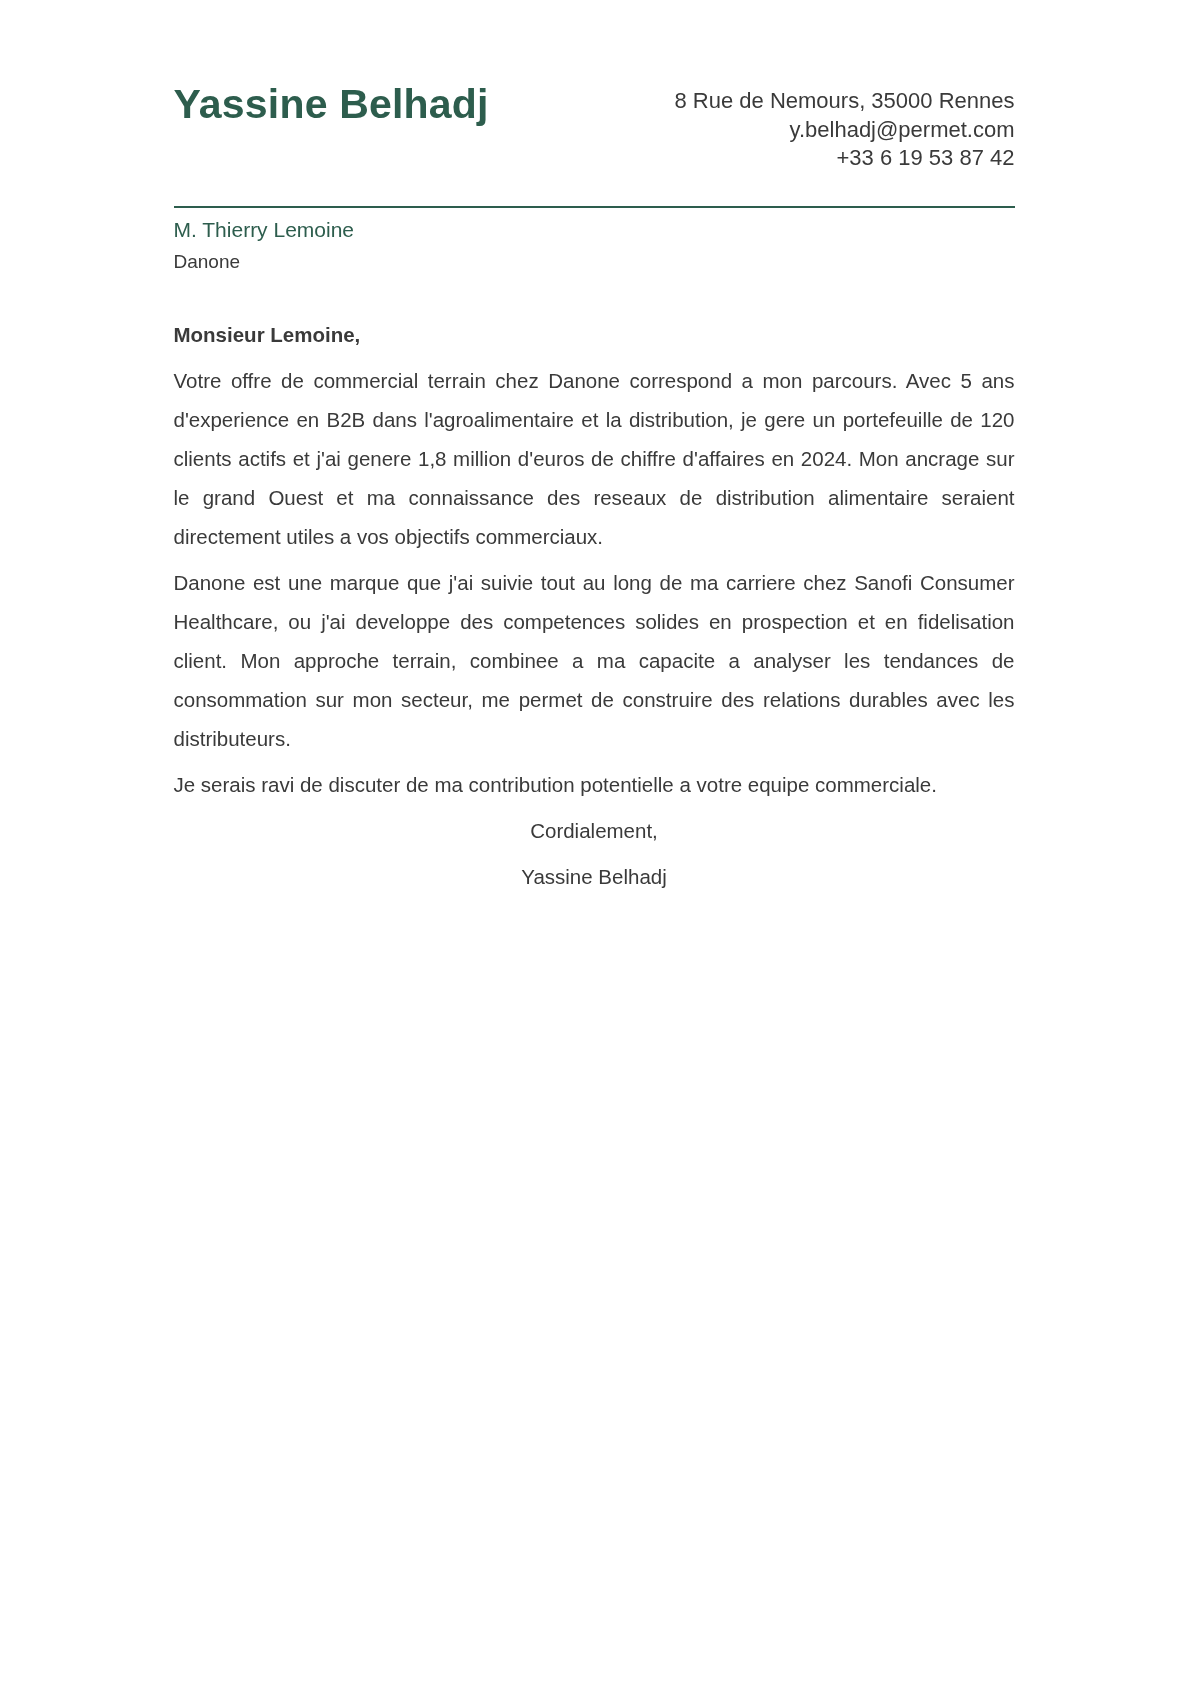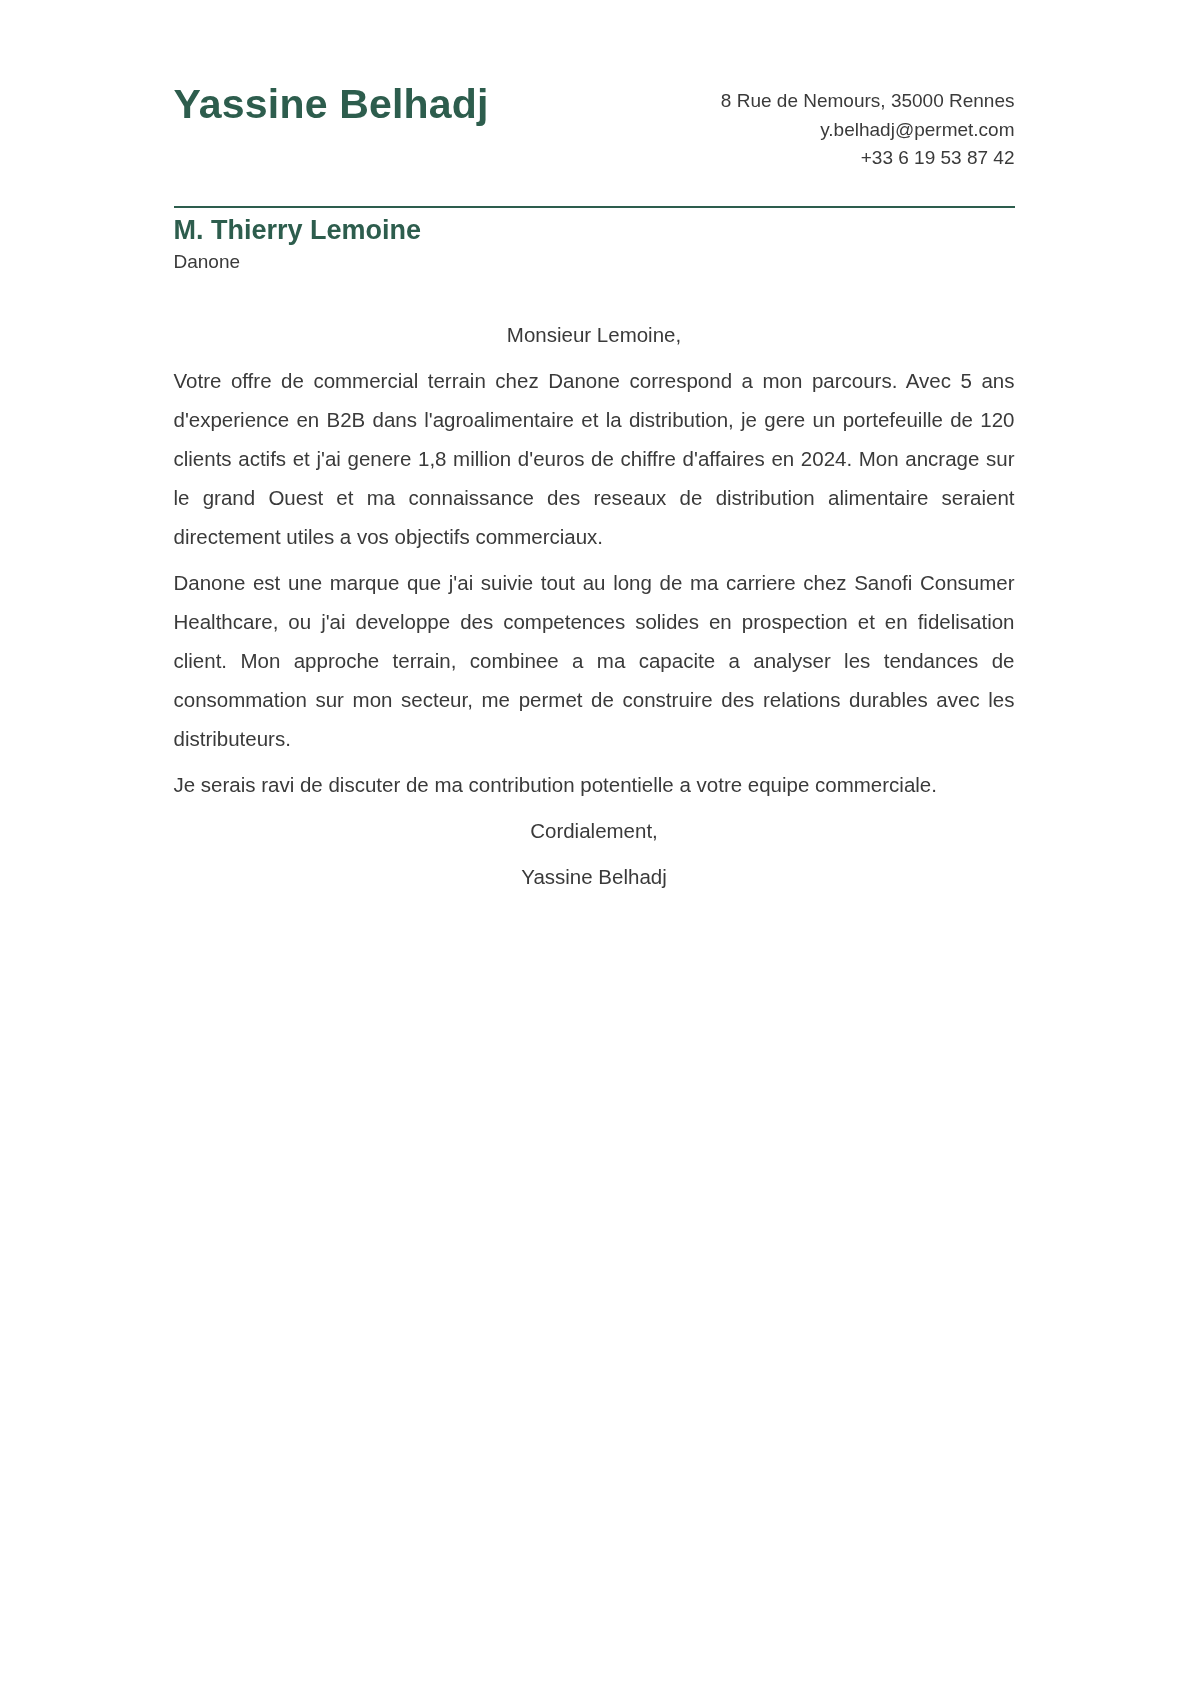--- a/index.html
+++ b/index.html
@@ -40,57 +40,57 @@
   }
   .job-title {
     margin-top: 12px;
     font-size: 20px;
     line-height: 24px;
     color: var(--text);
   }
   .contact-block {
     flex: 0 0 auto;
     text-align: right;
-    font-size: 19px;
+    font-size: 22px;
     line-height: 28.5px;
     color: var(--text);
     padding-top: 5px;
   }
   .header-divider {
     margin-top: 33px;
     height: 0;
     border: none;
     border-top: 2px solid var(--accent);
   }
   
   .letter-date {
     margin-top: 57px;
     font-size: 19px;
     line-height: 26px;
   }
   .recipient-name {
-    font-size: 27px;
+    font-size: 21px;
     line-height: 28px;
-    font-weight: 700;
+    font-weight: 400;
     color: var(--accent);
   }
   .recipient-company {
     margin-top: 5px;
     font-size: 19px;
     line-height: 26px;
   }
   .letter-body {
     margin-top: 40px;
     font-size: 20.5px;
     line-height: 39px;
   }
   .letter-body p {
     margin: 7px 0 0 0;
   }
-  .salutation { text-align: center; }
+  .salutation { text-align: left; font-weight: bold; }
   .body-par { text-align: justify; }
   .closing, .signature { text-align: center; }
 </style>
 </head>
 <body>
 
 <div class="page">
 
   <div class="header">
     <div class="header-left">

